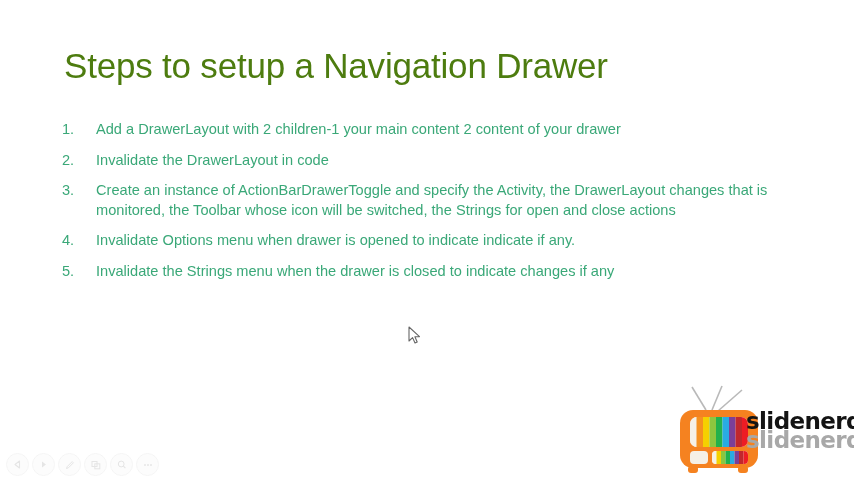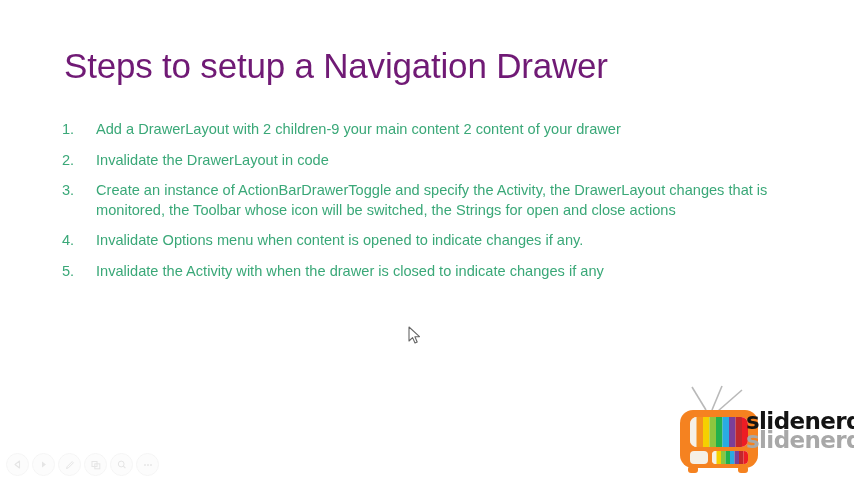--- a/index.html
+++ b/index.html
@@ -23,21 +23,21 @@
   }
 
   
   .slide-title {
     position: absolute;
     left: 64px;
     top: 46px;
     font-size: 35px;
     font-weight: 300;
     letter-spacing: -0.2px;
-    color: #701a75;
+    color: #4d7c0f;
     line-height: 1.15;
     white-space: nowrap;
   }
 
   
   .steps-list {
     position: absolute;
     left: 62px;
     top: 120px;
     width: 730px;
@@ -127,41 +127,41 @@
 <body>
 
 <div class="slide">
 
   <div class="slide-title">Steps to setup a Navigation Drawer</div>
 
   <div class="steps-list">
 
     <div class="step-row">
       <div class="step-num">1.</div>
-      <div class="step-text">Add a DrawerLayout with 2 children-9 your main content 2 content of your drawer</div>
+      <div class="step-text">Add a DrawerLayout with 2 children-1 your main content 2 content of your drawer</div>
     </div>
 
     <div class="step-row">
       <div class="step-num">2.</div>
       <div class="step-text">Invalidate the DrawerLayout in code</div>
     </div>
 
     <div class="step-row">
       <div class="step-num">3.</div>
       <div class="step-text">Create an instance of ActionBarDrawerToggle and specify the Activity, the DrawerLayout changes that is monitored, the Toolbar whose icon will be switched, the Strings for open and close actions</div>
     </div>
 
     <div class="step-row">
       <div class="step-num">4.</div>
-      <div class="step-text">Invalidate Options menu when content is opened to indicate changes if any.</div>
+      <div class="step-text">Invalidate Options menu when drawer is opened to indicate indicate if any.</div>
     </div>
 
     <div class="step-row">
       <div class="step-num">5.</div>
-      <div class="step-text">Invalidate the Activity with when the drawer is closed to indicate changes if any</div>
+      <div class="step-text">Invalidate the Strings menu when the drawer is closed to indicate changes if any</div>
     </div>
 
   </div>
 
   <div class="player-bar">
 
     <div class="pbtn">
       <svg width="11" height="11" viewBox="0 0 11 11">
         <polygon points="7.5,2 3,5.5 7.5,9" fill="none" stroke="#d0d0d0" stroke-width="1.1" stroke-linejoin="round"></polygon>
       </svg>

